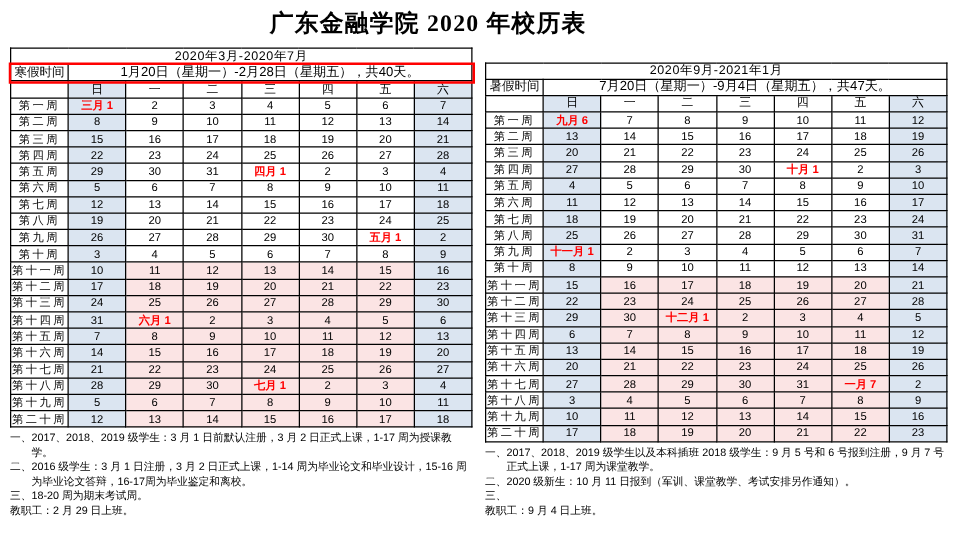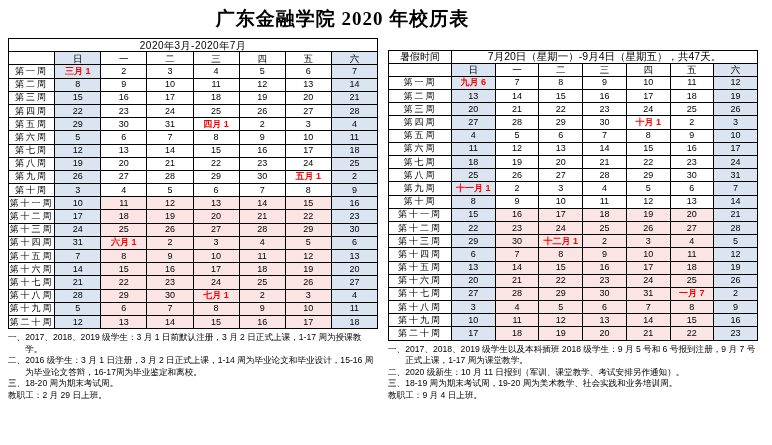--- a/index.html
+++ b/index.html
@@ -87,20 +87,24 @@
 
   <div class="title">广东金融学院 2020 年校历表</div>
 
   <div class="cols">
 
     <div class="col">
       <table class="cal">
         <tbody>
             <tr>
           <td colspan="8" class="period">2020年3月-2020年7月</td>
+        </tr>
+        <tr class="highlight-box">
+          <td class="vac-label">寒假时间</td>
+          <td colspan="7" class="vac-text">1月20日（星期一）-2月28日（星期五），共40天。</td>
         </tr>
         </tbody>
           <tbody id="left-body">
             <tr class="hdr">
               <td class="wk"></td>
               <td class="sun">日</td>
               <td>一</td>
               <td>二</td>
               <td>三</td>
               <td>四</td>
@@ -326,20 +330,23 @@
           <div class="nrow">
             <span class="nlabel">教职工：</span>
             <span class="ntext">2 月 29 日上班。</span>
           </div>
         </div>
     </div>
 
     <div class="col">
       <table class="cal">
         <tbody>
+            <tr>
+          <td colspan="8" class="period">2020年9月-2021年1月</td>
+        </tr>
         <tr>
           <td class="vac-label">暑假时间</td>
           <td colspan="7" class="vac-text">7月20日（星期一）-9月4日（星期五），共47天。</td>
         </tr>
         </tbody>
           <tbody id="right-body">
             <tr class="hdr">
               <td class="wk"></td>
               <td class="sun">日</td>
               <td>一</td>
@@ -556,21 +563,20 @@
           <div class="nrow">
             <span class="nlabel">一、</span>
             <span class="ntext">2017、2018、2019 级学生以及本科插班 2018 级学生：9 月 5 号和 6 号报到注册，9 月 7 号正式上课，1-17 周为课堂教学。</span>
           </div>
           <div class="nrow">
             <span class="nlabel">二、</span>
             <span class="ntext">2020 级新生：10 月 11 日报到（军训、课堂教学、考试安排另作通知）。</span>
           </div>
           <div class="nrow">
             <span class="nlabel">三、</span>
-            <span class="ntext">18-19 周为期末考试周，19-20 周为美术教学、社会实践和业务培训周。</span>
           </div>
           <div class="nrow">
             <span class="nlabel">教职工：</span>
             <span class="ntext">9 月 4 日上班。</span>
           </div>
         </div>
     </div>
 
   </div>
 

